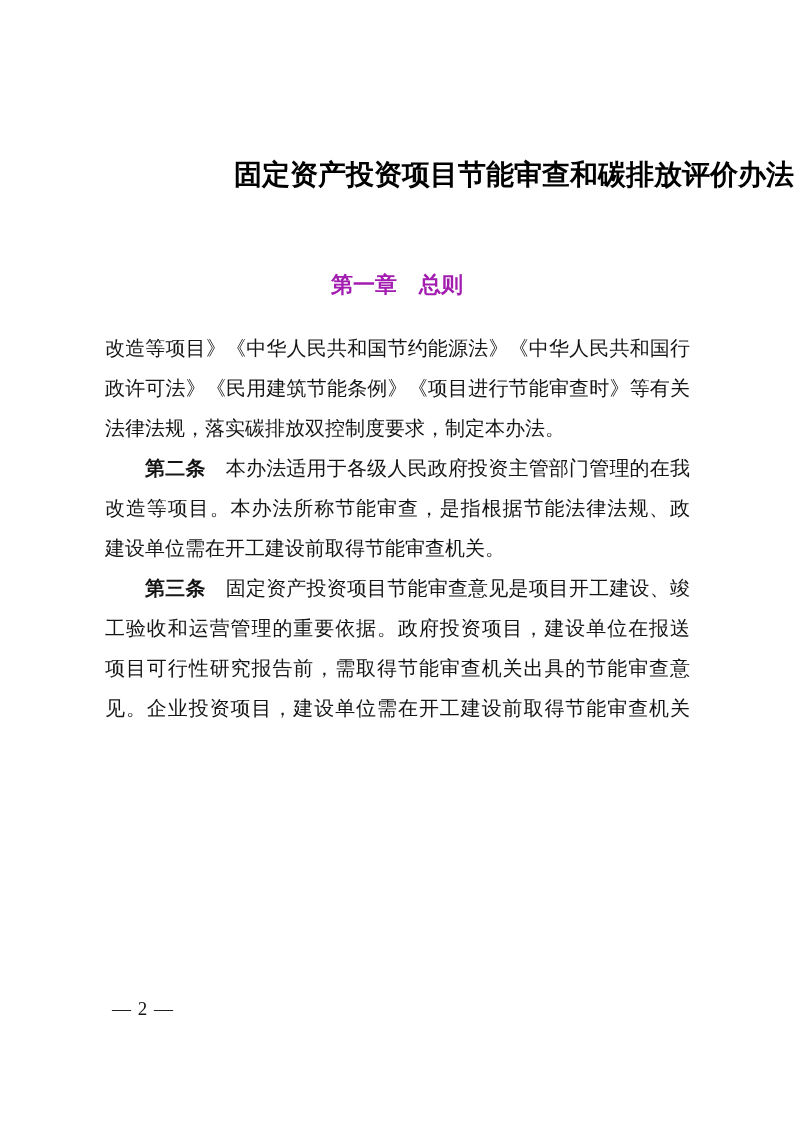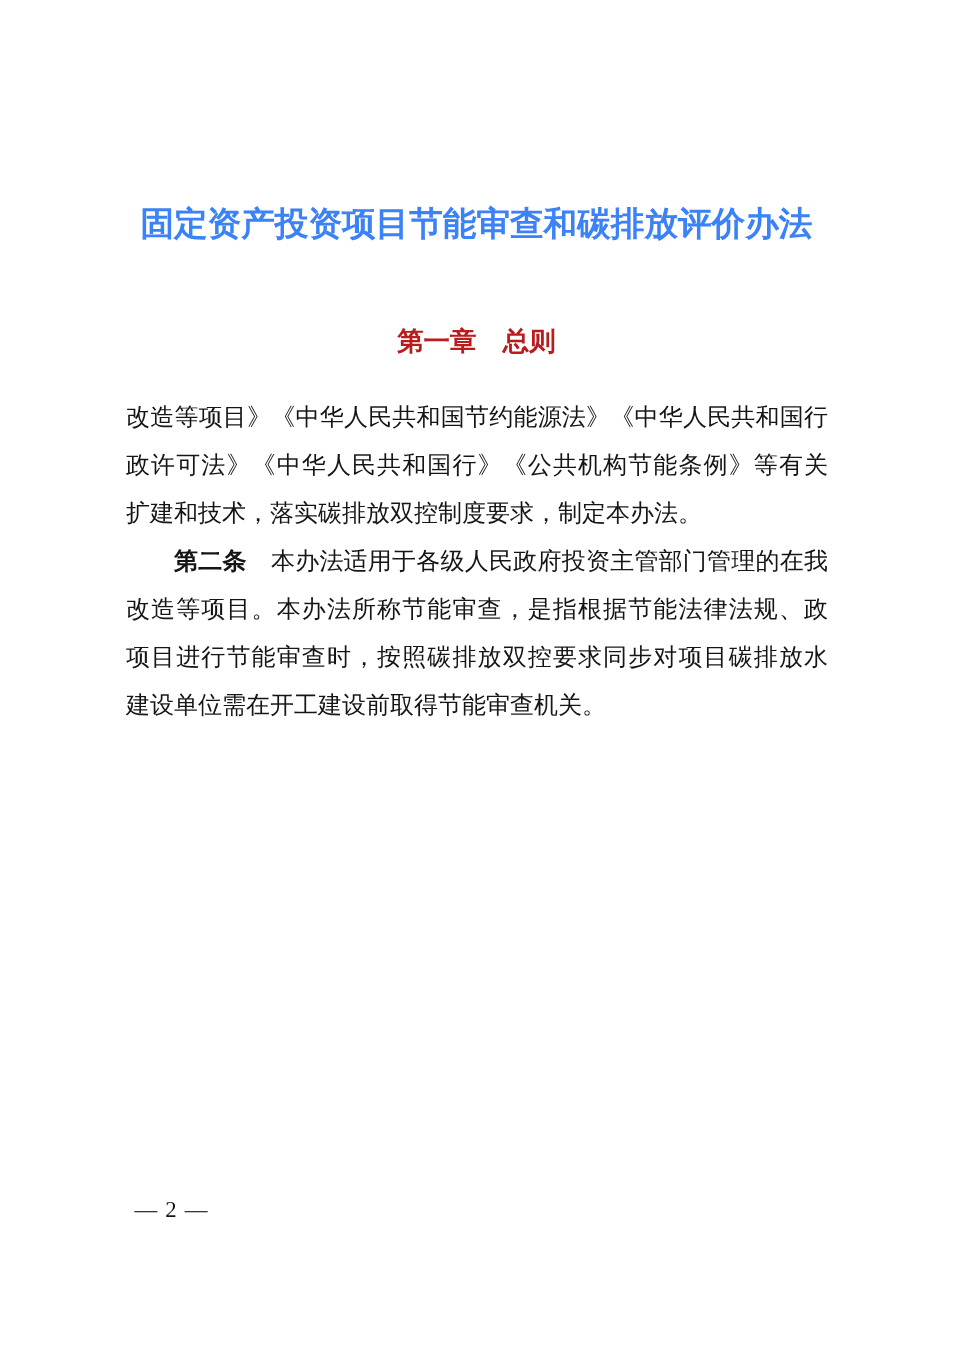--- a/index.html
+++ b/index.html
@@ -10,41 +10,41 @@
   body {
     width: 794px;
     height: 1123px;
     position: relative;
     color: #151515;
     font-family: "Liberation Serif", "DejaVu Serif", serif;
     overflow: hidden;
   }
   .doc-title {
     position: absolute;
-    top: 168px;
+    top: 156px;
     left: 0;
     right: 0;
-    text-align: center;
+    text-align: right;
     font-family: "Liberation Serif", "DejaVu Serif", serif;
     font-weight: bold;
     font-size: 28px;
     letter-spacing: 0px;
-    color: #3b82f6;
+    color: #000000;
     white-space: nowrap;
   }
   .chapter-heading {
     position: absolute;
     top: 270px;
     left: 0;
     right: 0;
     text-align: center;
     font-family: "Liberation Sans", "DejaVu Sans", sans-serif;
     font-weight: bold;
     font-size: 22px;
-    color: #b91c1c;
+    color: #a21caf;
     white-space: nowrap;
   }
   .doc-body {
     position: absolute;
     top: 328px;
     left: 105px;
     width: 585px;
   }
   .paragraph {
     margin: 0;
@@ -83,24 +83,29 @@
 </head>
 <body>
 
 <div class="doc-title">固定资产投资项目节能审查和碳排放评价办法</div>
 
 <div class="chapter-heading">第一章　总则</div>
 
 <div class="doc-body">
     <div class="paragraph">
       <div class="line">改造等项目》《中华人民共和国节约能源法》《中华人民共和国行</div>
-      <div class="line">政许可法》《中华人民共和国行》《公共机构节能条例》等有关</div>
-      <div class="line last-line">扩建和技术，落实碳排放双控制度要求，制定本办法。</div>
+      <div class="line">政许可法》《民用建筑节能条例》《项目进行节能审查时》等有关</div>
+      <div class="line last-line">法律法规，落实碳排放双控制度要求，制定本办法。</div>
     </div>
     <div class="paragraph">
       <div class="line first-line"><span class="para-label">第二条</span>　本办法适用于各级人民政府投资主管部门管理的在我</div>
       <div class="line">改造等项目。本办法所称节能审查，是指根据节能法律法规、政</div>
-      <div class="line">项目进行节能审查时，按照碳排放双控要求同步对项目碳排放水</div>
       <div class="line last-line">建设单位需在开工建设前取得节能审查机关。</div>
+    </div>
+    <div class="paragraph">
+      <div class="line first-line"><span class="para-label">第三条</span>　固定资产投资项目节能审查意见是项目开工建设、竣</div>
+      <div class="line">工验收和运营管理的重要依据。政府投资项目，建设单位在报送</div>
+      <div class="line">项目可行性研究报告前，需取得节能审查机关出具的节能审查意</div>
+      <div class="line">见。企业投资项目，建设单位需在开工建设前取得节能审查机关</div>
     </div>
   </div>
 
 <div class="page-footer">— 2 —</div>
 
 </body></html>

